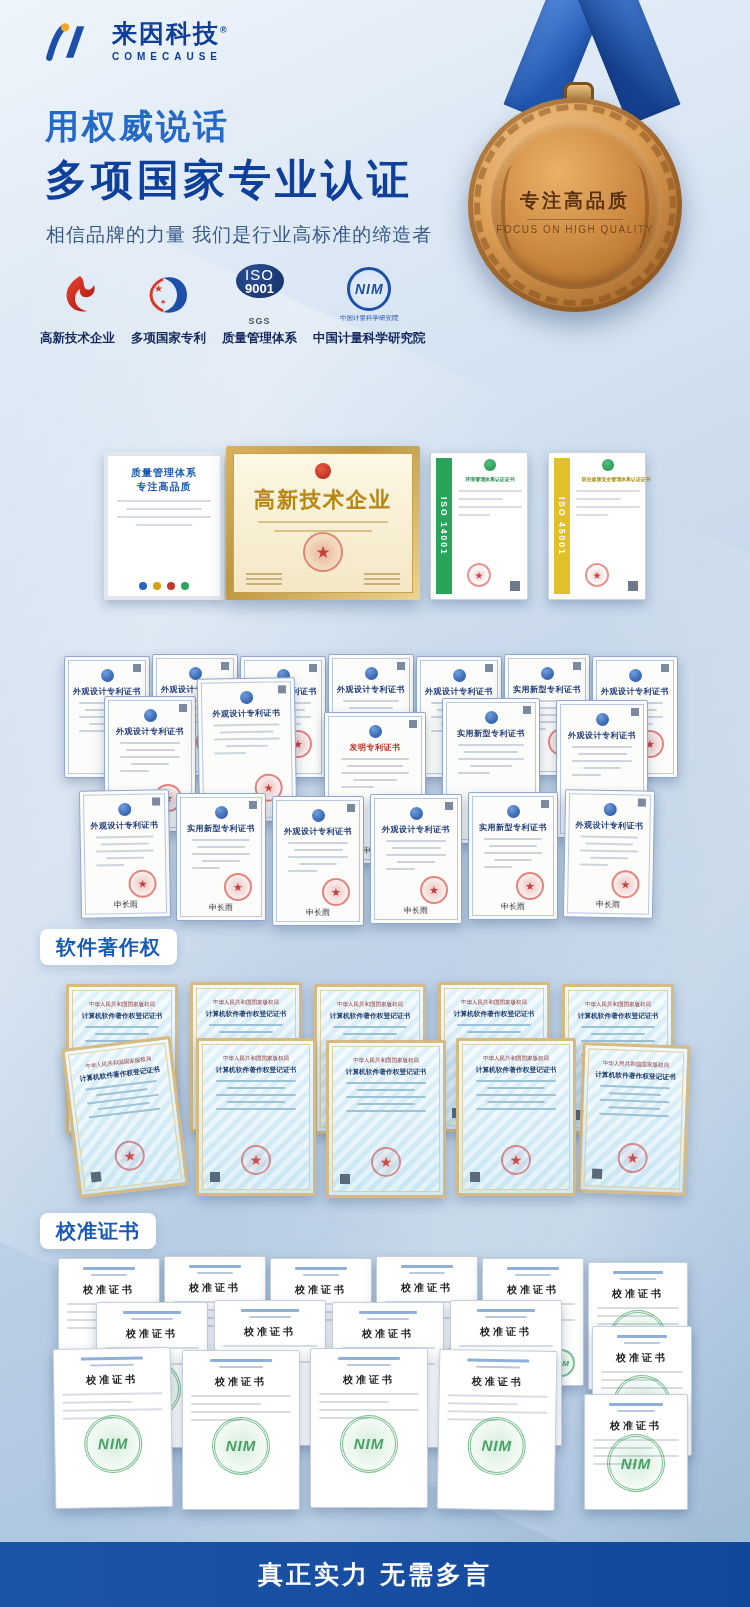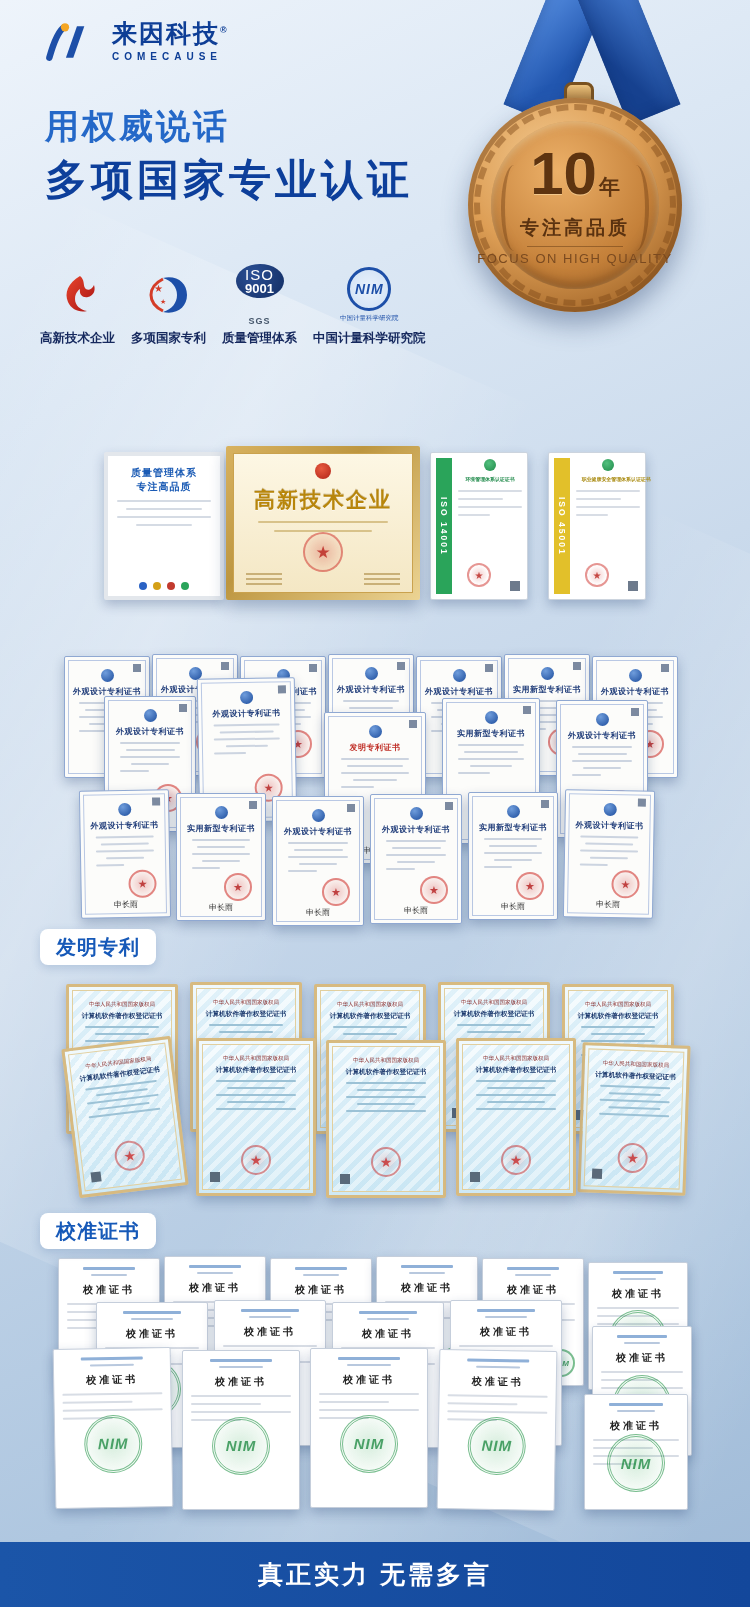--- a/index.html
+++ b/index.html
@@ -37,21 +37,21 @@
     background:radial-gradient(circle at 40% 30%,#ecb068,#c5813a 62%,#9c6127);
     box-shadow:inset 0 3px 9px rgba(255,230,180,.55), inset 0 -5px 12px rgba(85,45,12,.5);
     display:flex; flex-direction:column; align-items:center; justify-content:center; color:#5e3813; }
   .laurel-l { position:absolute; left:10px; top:44px; width:26px; height:86px; border-left:4px solid rgba(105,58,18,.4); border-radius:50%; }
   .laurel-r { position:absolute; right:10px; top:44px; width:26px; height:86px; border-right:4px solid rgba(105,58,18,.4); border-radius:50%; }
   .m-row { display:flex; align-items:baseline; gap:2px; }
   .m-num { font-size:60px; font-weight:800; line-height:.95; color:#5e3410; text-shadow:0 1px 0 rgba(255,225,170,.6); }
   .m-unit { font-size:21px; font-weight:800; color:#5e3410; }
   .m-cap { margin-top:13px; font-size:19px; font-weight:800; letter-spacing:3px; color:#5a3210; }
   .m-div { margin-top:5px; width:96px; height:1px; background:rgba(90,50,15,.45); }
-  .m-en { margin-top:4px; font-size:13px; letter-spacing:1.5px; color:#7a4a20; white-space:nowrap; }
+  .m-en { margin-top:4px; font-size:10px; letter-spacing:1.5px; color:#7a4a20; white-space:nowrap; }
 
   
   .hero1 { position:absolute; left:45px; top:104px; font-size:34px; font-weight:600; letter-spacing:3px; color:#2468c8; z-index:3; }
   .hero2 { position:absolute; left:45px; top:152px; font-size:42px; font-weight:800; letter-spacing:4px; color:#0d3f9b; z-index:3; }
   .hero-sub { position:absolute; left:46px; top:222px; font-size:19px; letter-spacing:1px; color:#3a5a86; z-index:3; }
 
   
   .badges { position:absolute; left:40px; top:264px; display:flex; gap:16px; align-items:flex-start; z-index:3; }
   .badge { display:flex; flex-direction:column; align-items:center; }
   .bicon { height:62px; display:flex; flex-direction:column; align-items:center; justify-content:center; }
@@ -187,32 +187,29 @@
   </div>
 
   <div class="ribbon-l"></div>
   <div class="ribbon-r"></div>
   <div class="medal-loop"></div>
   <div class="medal">
     <div class="medal-rope"></div>
     <div class="medal-inner">
       <div class="laurel-l"></div>
       <div class="laurel-r"></div>
-      <div class="m-row">
-        <span class="m-num">10</span>
-        <span class="m-unit">年</span>
-      </div>
       <div class="m-cap">专注高品质</div>
       <div class="m-div"></div>
       <div class="m-en">FOCUS ON HIGH QUALITY</div>
     </div>
   </div>
 
   <div class="hero1">用权威说话</div>
   <div class="hero2">多项国家专业认证</div>
+  <div class="hero-sub">相信品牌的力量 我们是行业高标准的缔造者</div>
 
   <div class="badges">
     <div class="badge">
       <div class="bicon">
         <svg width="44" height="44" viewBox="0 0 44 44">
           <defs>
               <linearGradient id="fg" x1="0" y1="0" x2="1" y2="1">
                 <stop offset="0" stop-color="#e8452c"></stop>
                 <stop offset="1" stop-color="#a81414"></stop>
               </linearGradient>
@@ -562,21 +559,21 @@
         <div class="p-line w70"></div>
         <div class="p-line"></div>
         <div class="p-line w55"></div>
         <div class="p-line short"></div>
         <span class="p-seal">★</span>
         <div class="p-sign">申长雨</div>
       </div>
       </div>
     </div>
 
-  <div class="pill pill3">发明专利</div>
+  <div class="pill pill3">软件著作权</div>
   <div class="layer">
       <div class="cert cert-soft" style="left: 66px; top: 984px; width: 112px; height: 150px; z-index: 1;">
       <div class="s-inner">
         <div class="s-header">中华人民共和国国家版权局</div>
         <div class="s-title">计算机软件著作权登记证书</div>
         <div class="s-line"></div>
         <div class="s-line w60"></div>
         <div class="s-line"></div>
         <div class="s-line w60"></div>
         <div class="s-line"></div>

